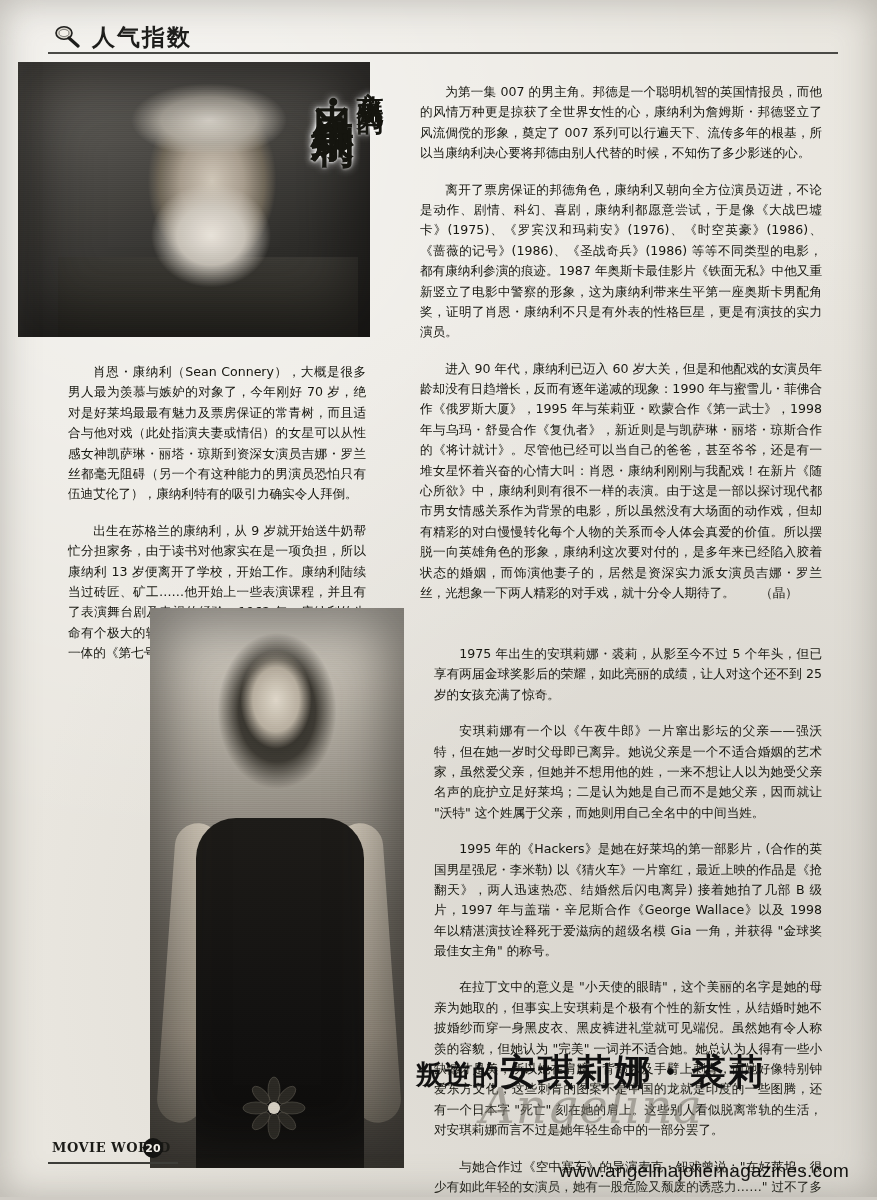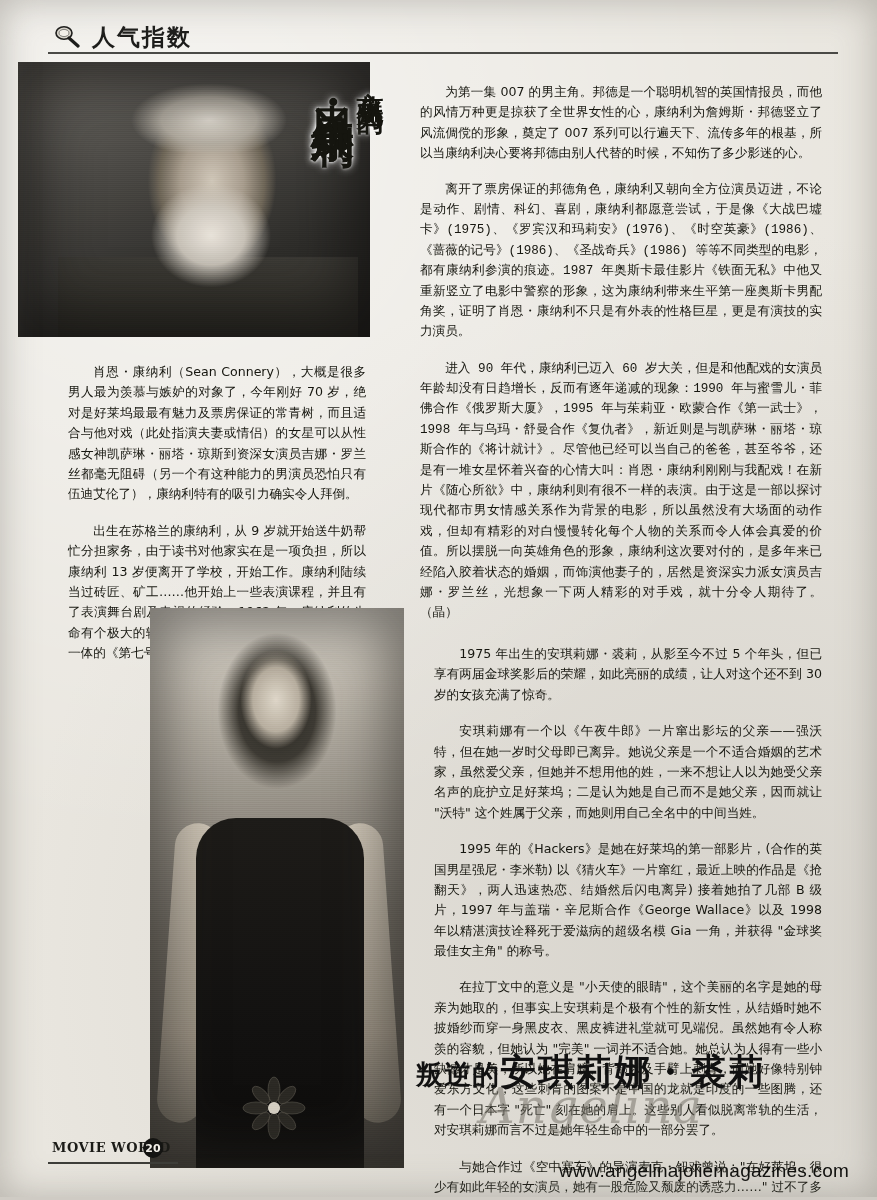--- a/index.html
+++ b/index.html
@@ -88,21 +88,21 @@
     position:absolute;
     font-size:12.6px;
     line-height:1.62;
     color:#16160f;
     text-align:justify;
     text-justify:inter-ideograph;
   }
   .col p{margin:16px;text-indent:2em;}
   .col-left-top{ left:52px; top:346px; width:330px; }
   .col-right-top{ left:404px; top:66px; width:434px; }
-  .col-right-top p + p{margin-top:0;font-family:Liberation Mono, monospace;}
+  .col-right-top p + p{margin-top:0;}
   
   .photo-angelina{
     position:absolute;left:150px;top:608px;width:254px;height:560px;
     background:linear-gradient(175deg,#d8d3ca 0%,#b9b3a8 18%,#6f6a62 55%,#3a3732 100%);
     overflow:hidden;
   }
   .ang-hair{
     position:absolute;left:52px;top:8px;width:150px;height:190px;
     background:radial-gradient(ellipse 70px 92px at 50% 50%, #2a2722 0%, #3d3a33 55%, rgba(90,86,78,0) 85%);
   }
@@ -239,21 +239,21 @@
           <ellipse cx="19" cy="45" rx="11" ry="5.5" transform="rotate(-45 19 45)"></ellipse>
         </g>
         <circle cx="32" cy="32" r="6" fill="#d9d3c6"></circle>
       </svg>
     </span>
     <div class="ph-grain"></div>
     <div class="ang-vign"></div>
   </div>
 
   <div class="col col-ang-right">
-    <p>1975 年出生的安琪莉娜・裘莉，从影至今不过 5 个年头，但已享有两届金球奖影后的荣耀，如此亮丽的成绩，让人对这个还不到 30 岁的女孩充满了惊奇。</p>
+    <p>1975 年出生的安琪莉娜・裘莉，从影至今不过 5 个年头，但已享有两届金球奖影后的荣耀，如此亮丽的成绩，让人对这个还不到 25 岁的女孩充满了惊奇。</p>
     <p>安琪莉娜有一个以《午夜牛郎》一片窜出影坛的父亲——强沃特，但在她一岁时父母即已离异。她说父亲是一个不适合婚姻的艺术家，虽然爱父亲，但她并不想用他的姓，一来不想让人以为她受父亲名声的庇护立足好莱坞；二是认为她是自己而不是她父亲，因而就让 "沃特" 这个姓属于父亲，而她则用自己全名中的中间当姓。</p>
     <p>1995 年的《Hackers》是她在好莱坞的第一部影片，(合作的英国男星强尼・李米勒) 以《猜火车》一片窜红，最近上映的作品是《抢翻天》，两人迅速热恋、结婚然后闪电离异) 接着她拍了几部 B 级片，1997 年与盖瑞・辛尼斯合作《George Wallace》以及 1998 年以精湛演技诠释死于爱滋病的超级名模 Gia 一角，并获得 "金球奖最佳女主角" 的称号。</p>
     <p>在拉丁文中的意义是 "小天使的眼睛"，这个美丽的名字是她的母亲为她取的，但事实上安琪莉是个极有个性的新女性，从结婚时她不披婚纱而穿一身黑皮衣、黑皮裤进礼堂就可见端倪。虽然她有令人称羡的容貌，但她认为 "完美" 一词并不适合她。她总认为人得有一些小缺憾才是美，所以她在肩膀、背部以及手臂上刺青，而她好像特别钟爱东方文化，这些刺青的图案不是中国的龙就是印度的一些图腾，还有一个日本字 "死亡" 刻在她的肩上。这些别人看似脱离常轨的生活，对安琪莉娜而言不过是她年轻生命中的一部分罢了。</p>
     <p>与她合作过《空中塞车》的导演麦克・钮戏曾说："在好莱坞，很少有如此年轻的女演员，她有一股危险又颓废的诱惑力……" 过不了多久，安琪莉娜如此特质一定使她成为好莱坞新一代性感女神!　　（迎）</p>
   </div>
 
   <div class="ang-latin">Angelina</div>
   <div class="ang-title">
     <span class="t-small">叛逆的</span><span class="t-big">安琪莉娜・裘莉</span>
   </div>

